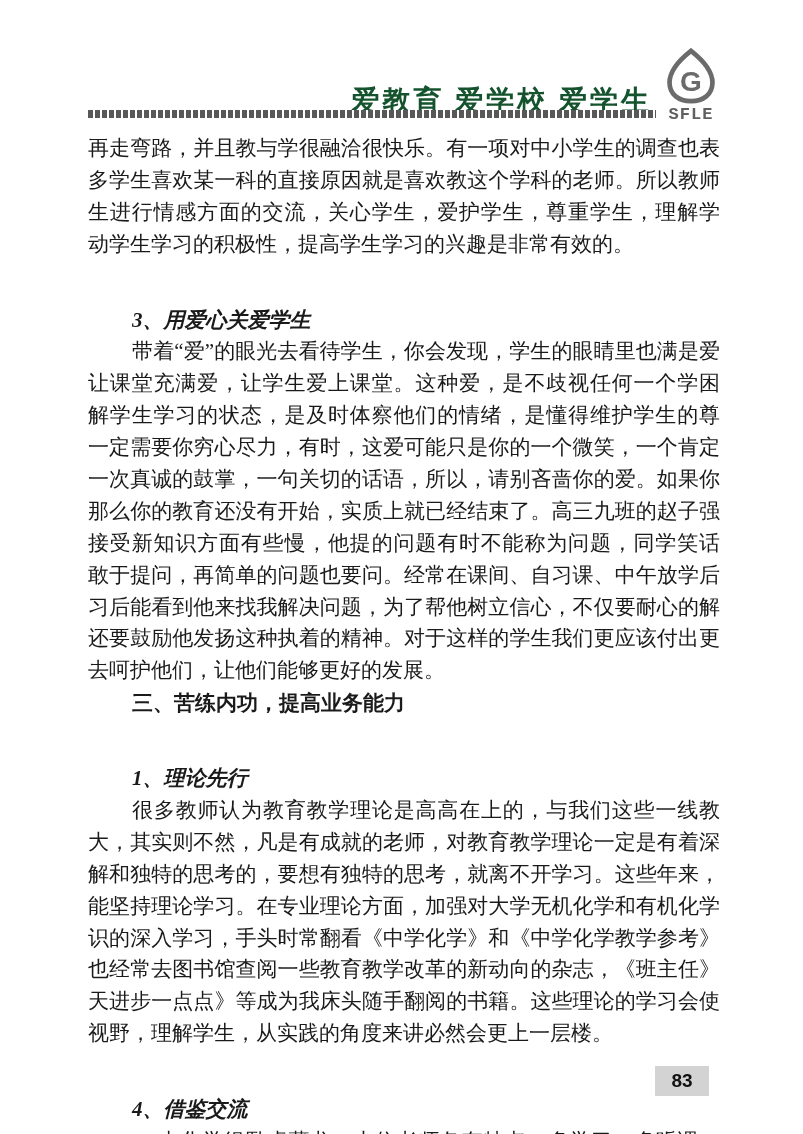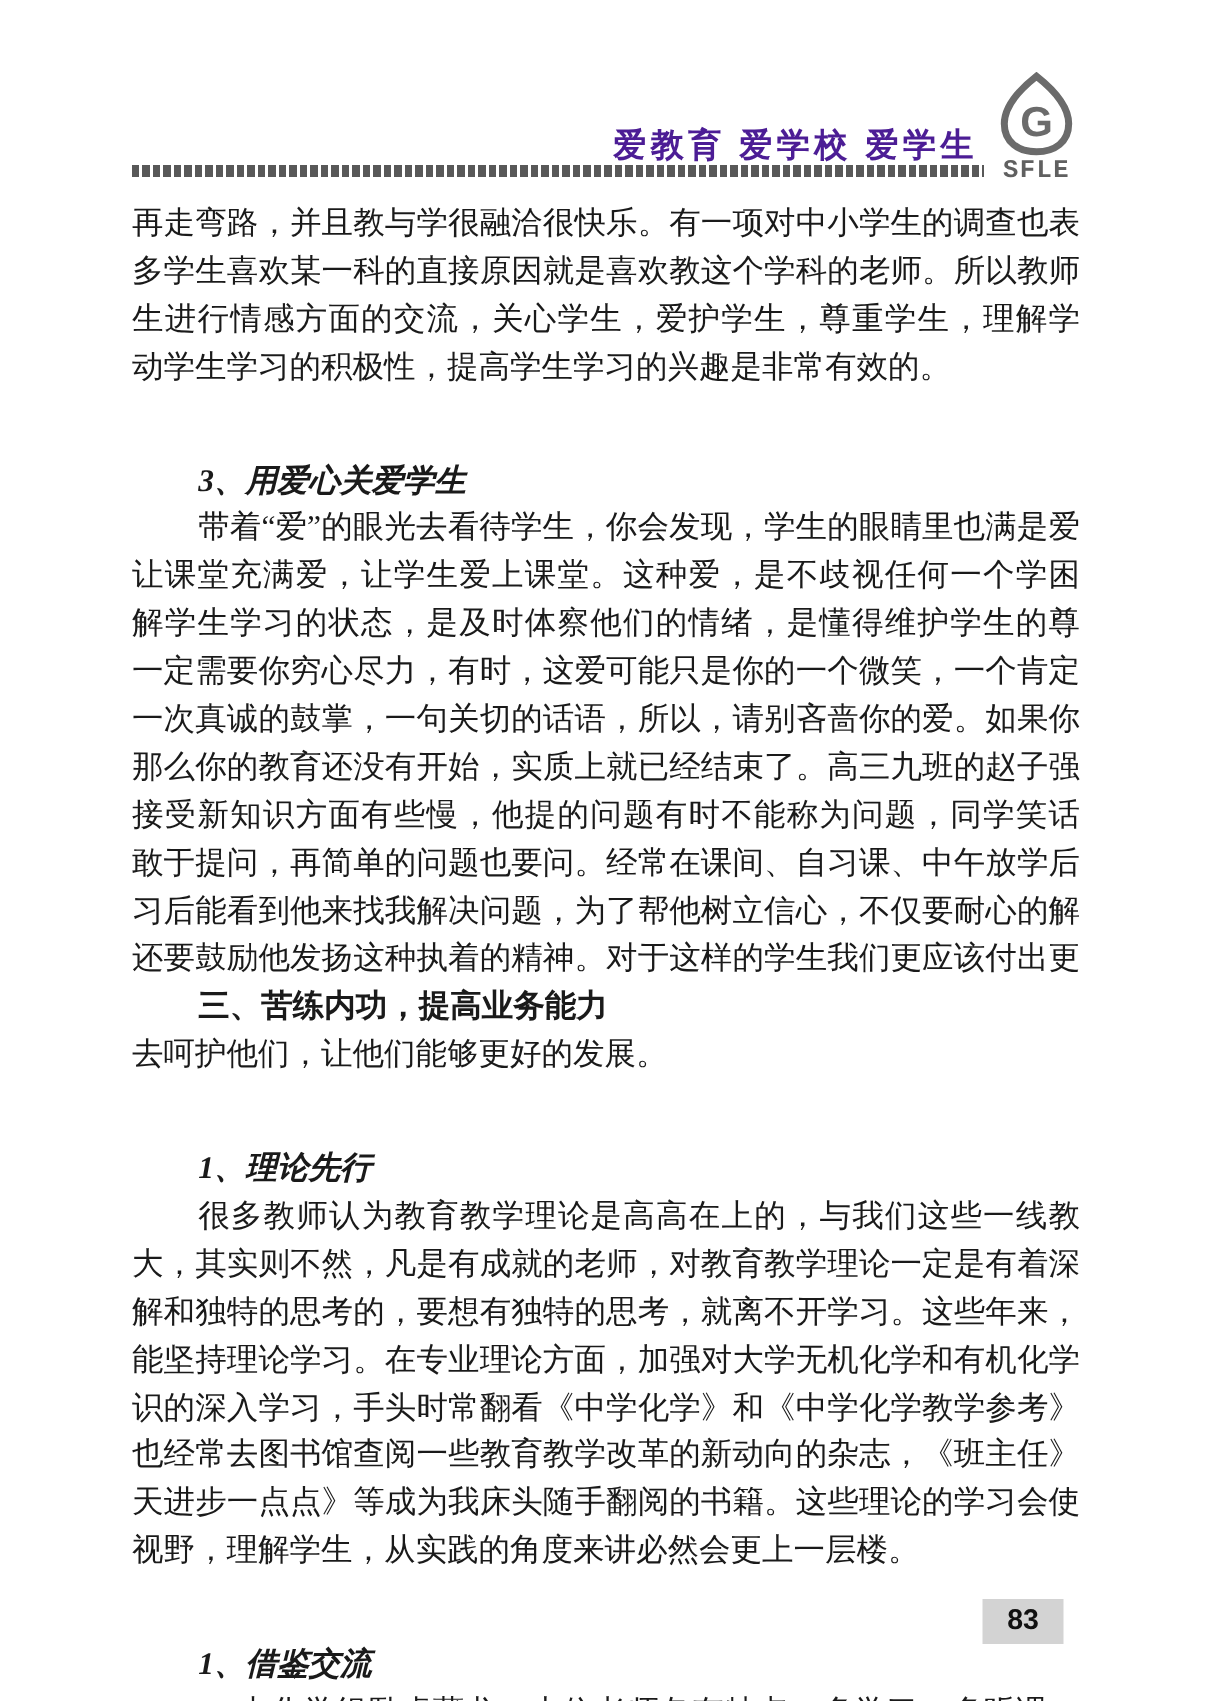--- a/index.html
+++ b/index.html
@@ -13,23 +13,23 @@
     color: #1a1a1a;
     overflow: hidden;
   }
   
   .slogan {
     position: absolute;
     top: 82px;
     right: 151px;
     font-family: "Liberation Sans", "DejaVu Sans", sans-serif;
     font-weight: bold;
-    font-size: 22px;
+    font-size: 28px;
     letter-spacing: 3px;
-    color: #4c1d95;
+    color: #14532d;
     white-space: nowrap;
   }
   .header-rule {
     position: absolute;
     left: 88px;
     top: 110px;
     width: 568px;
     height: 8px;
     background: repeating-linear-gradient(90deg,
       #585858 0px, #585858 5px,
@@ -121,30 +121,30 @@
     <div class="ln full indent">带着“爱”的眼光去看待学生，你会发现，学生的眼睛里也满是爱的情意，</div>
     <div class="ln full">让课堂充满爱，让学生爱上课堂。这种爱，是不歧视任何一个学困生，是了</div>
     <div class="ln full">解学生学习的状态，是及时体察他们的情绪，是懂得维护学生的尊严。它不</div>
     <div class="ln full">一定需要你穷心尽力，有时，这爱可能只是你的一个微笑，一个肯定的眼神，</div>
     <div class="ln full">一次真诚的鼓掌，一句关切的话语，所以，请别吝啬你的爱。如果你讨厌学生，</div>
     <div class="ln full">那么你的教育还没有开始，实质上就已经结束了。高三九班的赵子强同学在</div>
     <div class="ln full">接受新知识方面有些慢，他提的问题有时不能称为问题，同学笑话他；但他</div>
     <div class="ln full">敢于提问，再简单的问题也要问。经常在课间、自习课、中午放学后和晚自</div>
     <div class="ln full">习后能看到他来找我解决问题，为了帮他树立信心，不仅要耐心的解答问题，</div>
     <div class="ln full">还要鼓励他发扬这种执着的精神。对于这样的学生我们更应该付出更多的爱，</div>
+    <div class="ln end">去呵护他们，让他们能够更好的发展。</div>
     <div class="ln head-bold indent">三、苦练内功，提高业务能力</div>
-    <div class="ln end">去呵护他们，让他们能够更好的发展。</div>
     <div class="ln sub-kai indent">1、理论先行</div>
     <div class="ln full indent">很多教师认为教育教学理论是高高在上的，与我们这些一线教师关系不</div>
     <div class="ln full">大，其实则不然，凡是有成就的老师，对教育教学理论一定是有着深刻的理</div>
     <div class="ln full">解和独特的思考的，要想有独特的思考，就离不开学习。这些年来，我一直</div>
     <div class="ln full">能坚持理论学习。在专业理论方面，加强对大学无机化学和有机化学课本知</div>
     <div class="ln full">识的深入学习，手头时常翻看《中学化学》和《中学化学教学参考》这些杂志，</div>
     <div class="ln full">也经常去图书馆查阅一些教育教学改革的新动向的杂志，《班主任》和《每</div>
     <div class="ln full">天进步一点点》等成为我床头随手翻阅的书籍。这些理论的学习会使我开阔</div>
     <div class="ln end">视野，理解学生，从实践的角度来讲必然会更上一层楼。</div>
-    <div class="ln sub-kai indent">1、借鉴交流</div>
+    <div class="ln sub-kai indent">4、借鉴交流</div>
     <div class="ln full indent">43 中化学组卧虎藏龙，十位老师各有特点，多学习，多听课，去比较，</div>
   </div>
 
   <div class="page-number">83</div>
 
 </div>
 
 </body></html>

